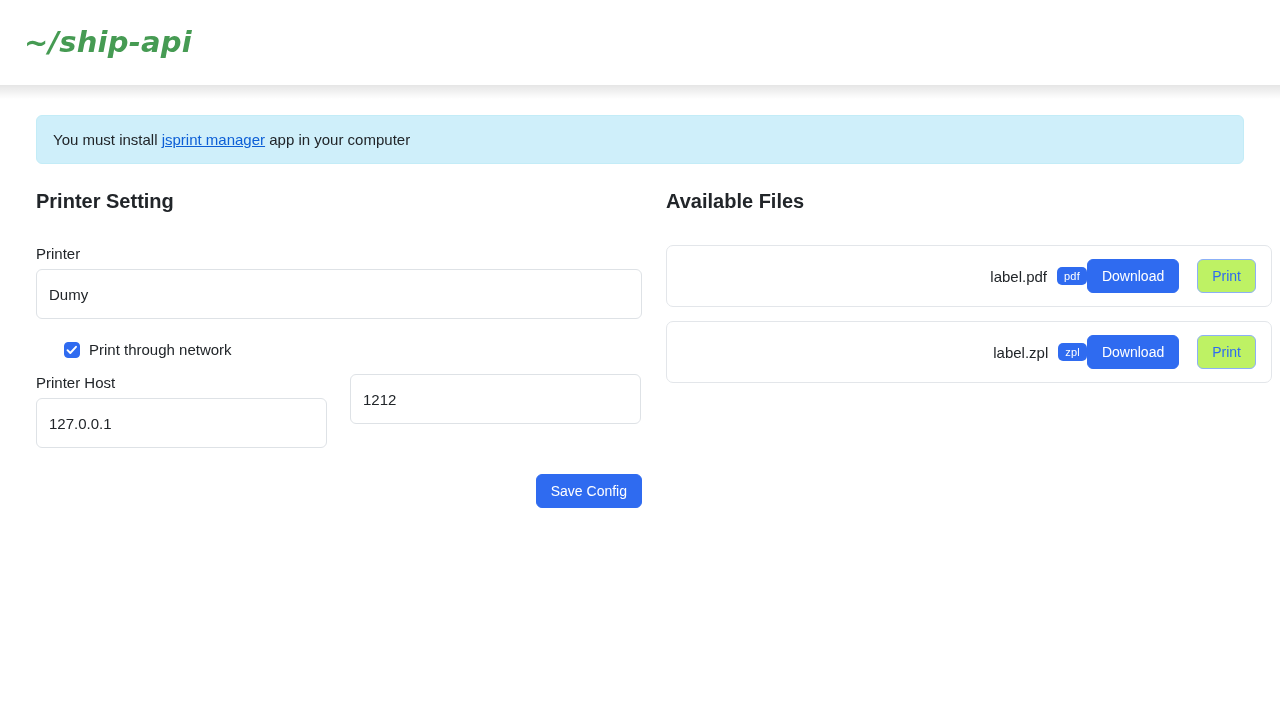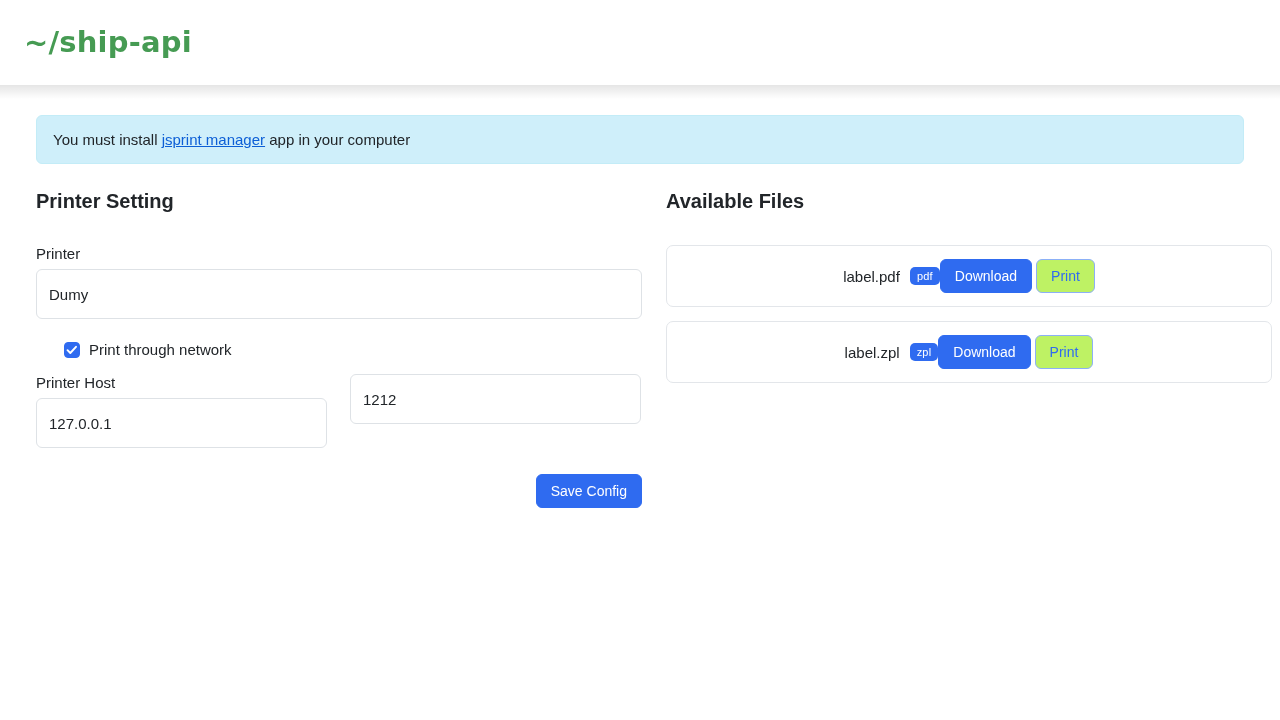--- a/index.html
+++ b/index.html
@@ -24,20 +24,21 @@
   .app-header::after {
     content: "";
     position: absolute;
     left: 0; right: 0; top: 85px;
     height: 14px;
     background: linear-gradient(to bottom, rgba(0,0,0,0.10), rgba(0,0,0,0));
     pointer-events: none;
   }
   .brand {
     font-family: "DejaVu Sans", sans-serif;
+    font-style: italic;
     font-weight: 700;
     font-size: 29px;
     color: #469b53;
     letter-spacing: 0.2px;
     line-height: 1;
   }
 
   
   .page {
     padding: 30px 36px 0 36px;
@@ -159,21 +160,21 @@
   }
 
   
   .file-card {
     border: 1px solid #e3e6ea;
     border-radius: 7px;
     background: #ffffff;
     padding: 13px 15px;
     display: flex;
     align-items: center;
-    justify-content: center;
+    justify-content: flex-end;
     margin-bottom: 14px;
   }
   .file-left {
     display: flex;
     align-items: center;
     gap: 10px;
   }
   .file-name {
     font-size: 15px;
     color: #212529;
@@ -182,21 +183,21 @@
     background: #2f6bf0;
     color: #ffffff;
     font-size: 11px;
     font-weight: 400;
     border-radius: 5px;
     padding: 3px 7px;
     letter-spacing: 0.2px;
   }
   .file-actions {
     display: flex;
-    gap: 4px;
+    gap: 18px;
   }
 </style>
 </head>
 <body>
 
 <div class="app-header">
   <div class="brand">~/ship-api</div>
 </div>
 
 <div class="page">

